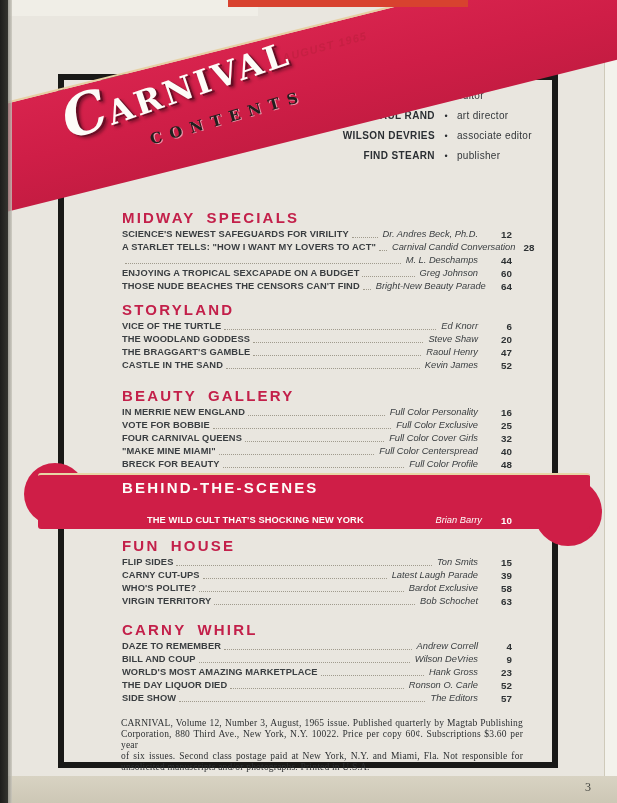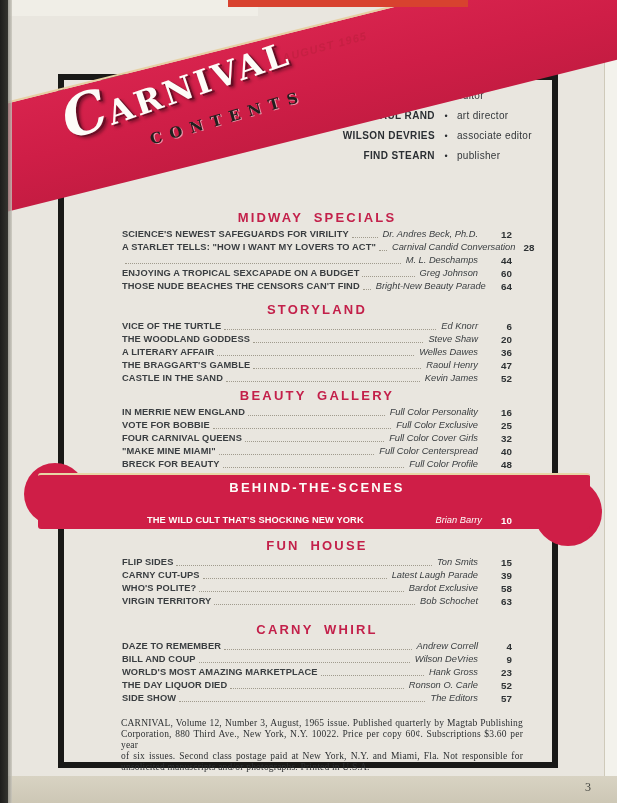--- a/index.html
+++ b/index.html
@@ -46,21 +46,21 @@
 
   
   .masthead{position:absolute;left:300px;top:90px;z-index:15;}
   .staff-row{display:flex;align-items:baseline;margin-bottom:9px;}
   .staff-name{width:135px;text-align:right;font-weight:bold;font-size:10px;letter-spacing:.4px;color:#2b2f33;white-space:nowrap;}
   .staff-bullet{width:22px;text-align:center;font-size:9px;color:#2b2f33;}
   .staff-role{font-size:10px;color:#33373a;letter-spacing:.3px;white-space:nowrap;}
 
   
   .toc-section{position:absolute;left:122px;width:390px;z-index:15;}
-  .sec-name{text-align:center;color:#c3204a;font-weight:bold;font-size:13px;letter-spacing:2.2px;word-spacing:5px;line-height:13px;margin-bottom:4px;white-space:nowrap;}
+  .sec-name{text-align:left;color:#c3204a;font-weight:bold;font-size:15px;letter-spacing:2.2px;word-spacing:5px;line-height:13px;margin-bottom:4px;white-space:nowrap;}
   .toc-row{display:flex;align-items:flex-end;line-height:13px;height:13px;}
   .toc-row .t{white-space:nowrap;font-weight:bold;font-size:9.3px;letter-spacing:.1px;color:#3a3e41;}
   .toc-row .lead{flex:1 1 auto;min-width:8px;border-bottom:1px dotted #a09b8d;margin:0 5px 3px 3px;}
   .toc-row .c{white-space:nowrap;font-size:9.3px;color:#3c4043;font-style:italic;}
   .toc-row .p{width:26px;margin-left:8px;text-align:right;font-weight:bold;font-size:9.8px;color:#2e3234;}
   #sec-0{top:211px;} #sec-1{top:303px;} #sec-2{top:389px;} #sec-4{top:539px;} #sec-5{top:623px;}
 
   
   .ribbon-bar{position:absolute;left:38px;top:473px;width:552px;height:54px;background:#cf1e47;border-radius:3px;border-top:2px solid #e7d5a6;z-index:18;}
   .ribbon-cap-left{position:absolute;left:24px;top:463px;width:62px;height:62px;border-radius:50%;background:#cf1e47;z-index:18;}
@@ -167,26 +167,20 @@
           <span class="c">Ed Knorr</span>
           <span class="p">6</span>
         </div>
         <div class="toc-row">
           <span class="t">THE WOODLAND GODDESS</span>
           <span class="lead"></span>
           <span class="c">Steve Shaw</span>
           <span class="p">20</span>
         </div>
         <div class="toc-row">
-          <span class="t">A LITERARY AFFAIR</span>
-          <span class="lead"></span>
-          <span class="c">Welles Dawes</span>
-          <span class="p">36</span>
-        </div>
-        <div class="toc-row">
           <span class="t">THE BRAGGART'S GAMBLE</span>
           <span class="lead"></span>
           <span class="c">Raoul Henry</span>
           <span class="p">47</span>
         </div>
         <div class="toc-row">
           <span class="t">CASTLE IN THE SAND</span>
           <span class="lead"></span>
           <span class="c">Kevin James</span>
           <span class="p">52</span>

